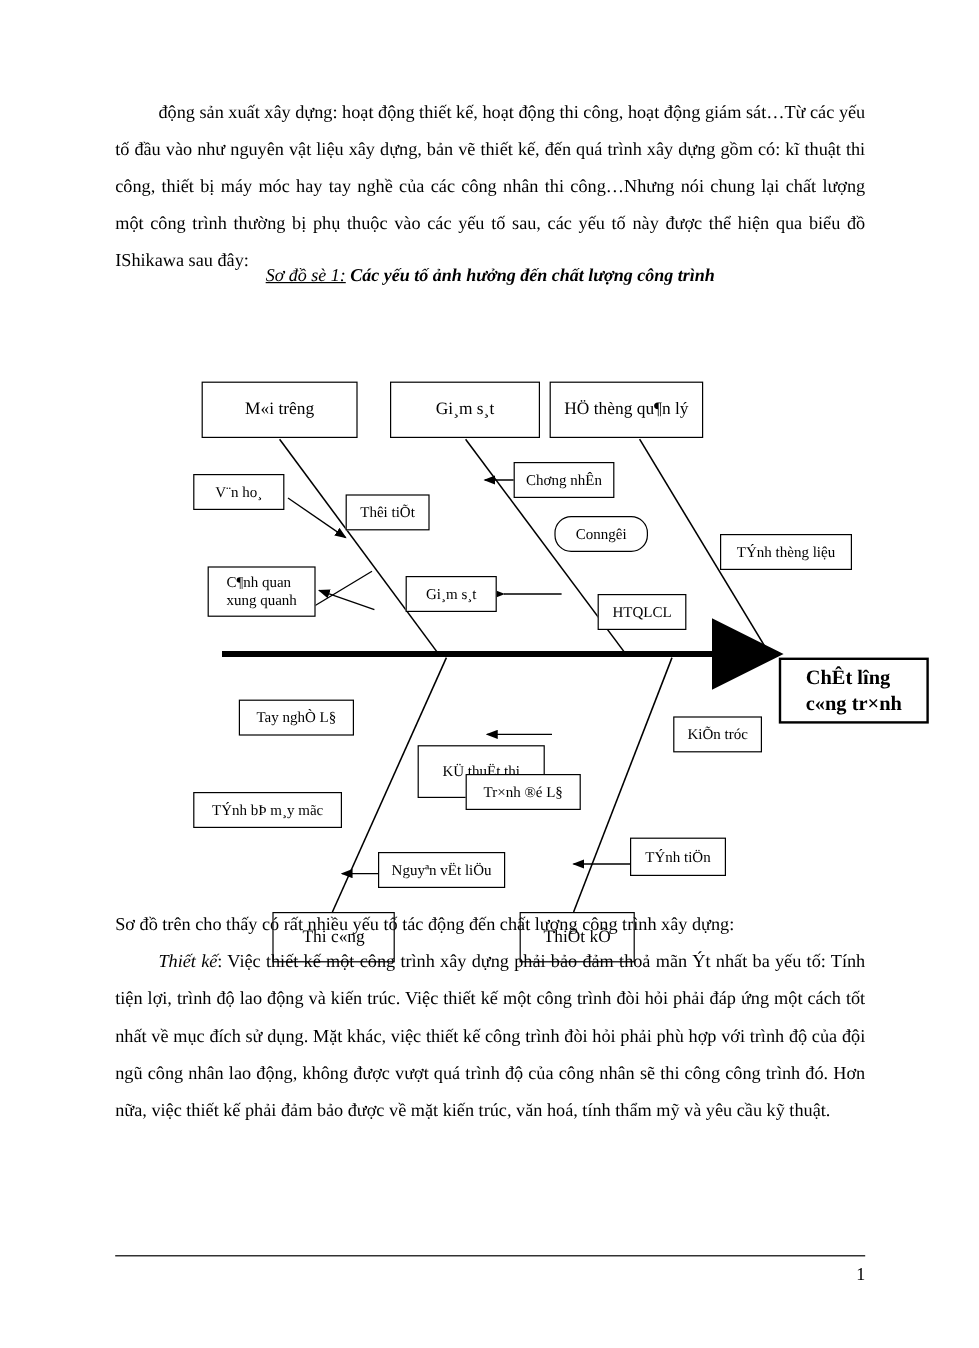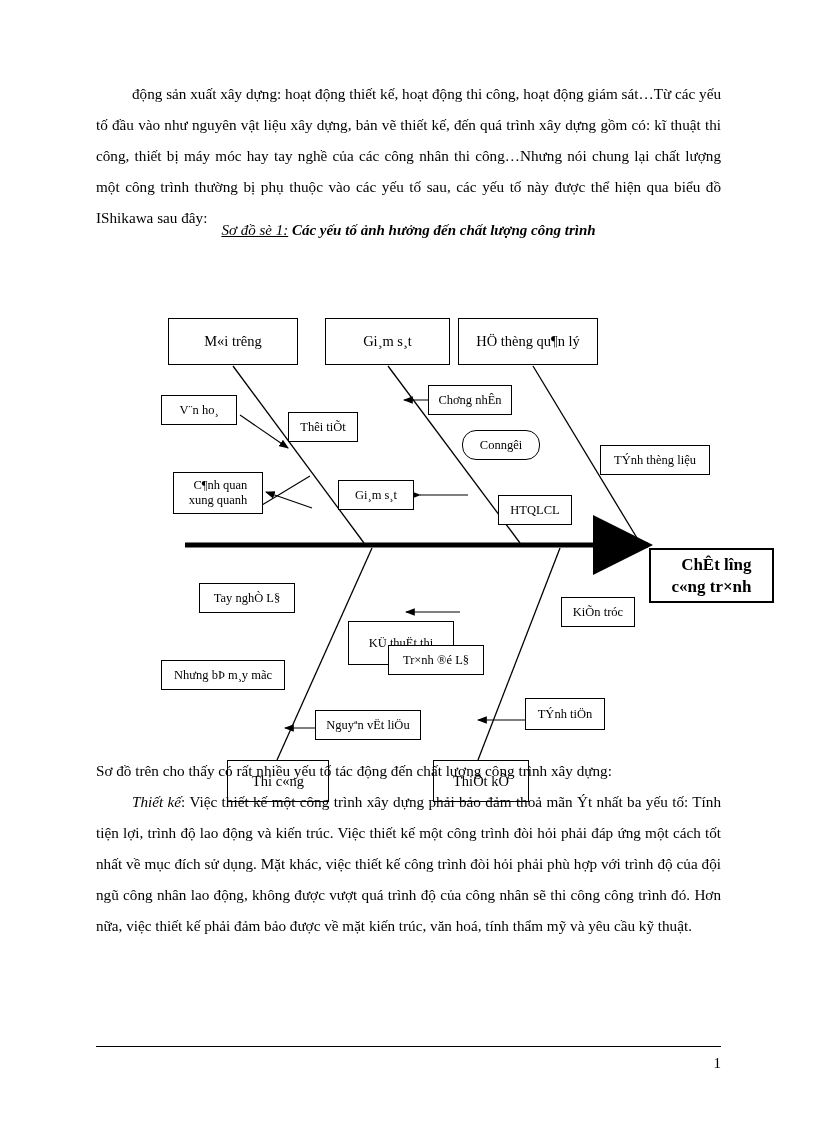--- a/index.html
+++ b/index.html
@@ -41,21 +41,21 @@
   }
   .fishbone svg { position:absolute; left:0; top:0; }
 
   .node {
     position:absolute;
     border:1px solid #000;
     background:#fff;
     font-family:"Liberation Serif", serif;
     font-size:12.5px;
     line-height:15px;
-    text-align:right;
+    text-align:left;
     display:flex;
     align-items:center;
     justify-content:center;
     box-sizing:border-box;
     padding:2px 4px;
     white-space:pre-line;
   }
   .node.head {
     border:2px solid #000;
     font-size:17px;
@@ -148,39 +148,39 @@
       <line x1="320" y1="448" x2="285" y2="448" stroke="#000" stroke-width="1.1" marker-end="url(#ar)"></line>
       <line x1="525" y1="440" x2="478" y2="440" stroke="#000" stroke-width="1.1" marker-end="url(#ar)"></line>
       <line x1="560" y1="332" x2="635" y2="332" stroke="#000" stroke-width="0"></line>
     </svg>
 
     <div class="node head" style="left:649px; top:243px; width:125px; height:55px;margin-top:25px;">ChÊt lîng
 c«ng tr×nh</div>
 
     <div class="node big" style="left:168px; top:38px; width:130px; height:47px;">M«i trêng</div>
     <div class="node big" style="left:325px; top:38px; width:125px; height:47px;">Gi¸m s¸t</div>
-    <div class="node big" style="left:458px; top:38px; width:140px; height:47px;">HÖ thèng qu¶n lý</div>
+    <div class="node big" style="left:458px; top:38px; width:128px; height:47px;">HÖ thèng qu¶n lý</div>
 
     <div class="node big" style="left:433px; top:480px; width:96px; height:42px;">ThiÕt kÕ</div>
     <div class="node big" style="left:227px; top:480px; width:102px; height:42px;">Thi c«ng</div>
 
     <div class="node" style="left:161px; top:115px; width:76px; height:30px;">V¨n ho¸</div>
     <div class="node" style="left:288px; top:132px; width:70px; height:30px;">Thêi tiÕt</div>
     <div class="node" style="left:428px; top:105px; width:84px; height:30px;">Chơng nhÊn</div>
     <div class="node" style="left:462px; top:150px; width:78px; height:30px;border-radius:14px;">Conngêi</div>
     <div class="node" style="left:600px; top:165px; width:110px; height:30px;">TÝnh thèng liệu</div>
     <div class="node" style="left:173px; top:192px; width:90px; height:42px;">C¶nh quan
 xung quanh</div>
     <div class="node" style="left:338px; top:200px; width:76px; height:30px;">Gi¸m s¸t</div>
     <div class="node" style="left:498px; top:215px; width:74px; height:30px;">HTQLCL</div>
 
     <div class="node" style="left:199px; top:303px; width:96px; height:30px;">Tay nghÒ L§</div>
     <div class="node" style="left:348px; top:317px; width:106px; height:44px;margin-top:24px;">KÜ thuËt thi</div>
     <div class="node" style="left:561px; top:317px; width:74px; height:30px;">KiÕn tróc</div>
-    <div class="node" style="left:161px; top:380px; width:124px; height:30px;">Nhưng bÞ m¸y mãc</div>
+    <div class="node" style="left:161px; top:380px; width:124px; height:30px;">TÝnh bÞ m¸y mãc</div>
     <div class="node" style="left:388px; top:365px; width:96px; height:30px;">Tr×nh ®é L§</div>
     <div class="node" style="left:315px; top:430px; width:106px; height:30px;">Nguyªn vËt liÖu</div>
     <div class="node" style="left:525px; top:418px; width:80px; height:32px;">TÝnh tiÖn</div>
 
   </div>
 
   <div class="outro">
     <p>Sơ đồ trên cho thấy có rất nhiều yếu tố tác động đến chất lượng công trình xây dựng:</p>
     <p class="ind"><span class="it">Thiết kế</span><span>: Việc thiết kế một công trình xây dựng phải bảo đảm thoả mãn Ýt nhất ba yếu tố: Tính tiện lợi, trình độ lao động và kiến trúc. Việc thiết kế một công trình đòi hỏi phải đáp ứng một cách tốt nhất về mục đích sử dụng. Mặt khác, việc thiết kế công trình đòi hỏi phải phù hợp với trình độ của đội ngũ công nhân lao động, không được vượt quá trình độ của công nhân sẽ thi công công trình đó. Hơn nữa, việc thiết kế phải đảm bảo được về mặt kiến trúc, văn hoá, tính thẩm mỹ và yêu cầu kỹ thuật.</span></p>
   </div>

